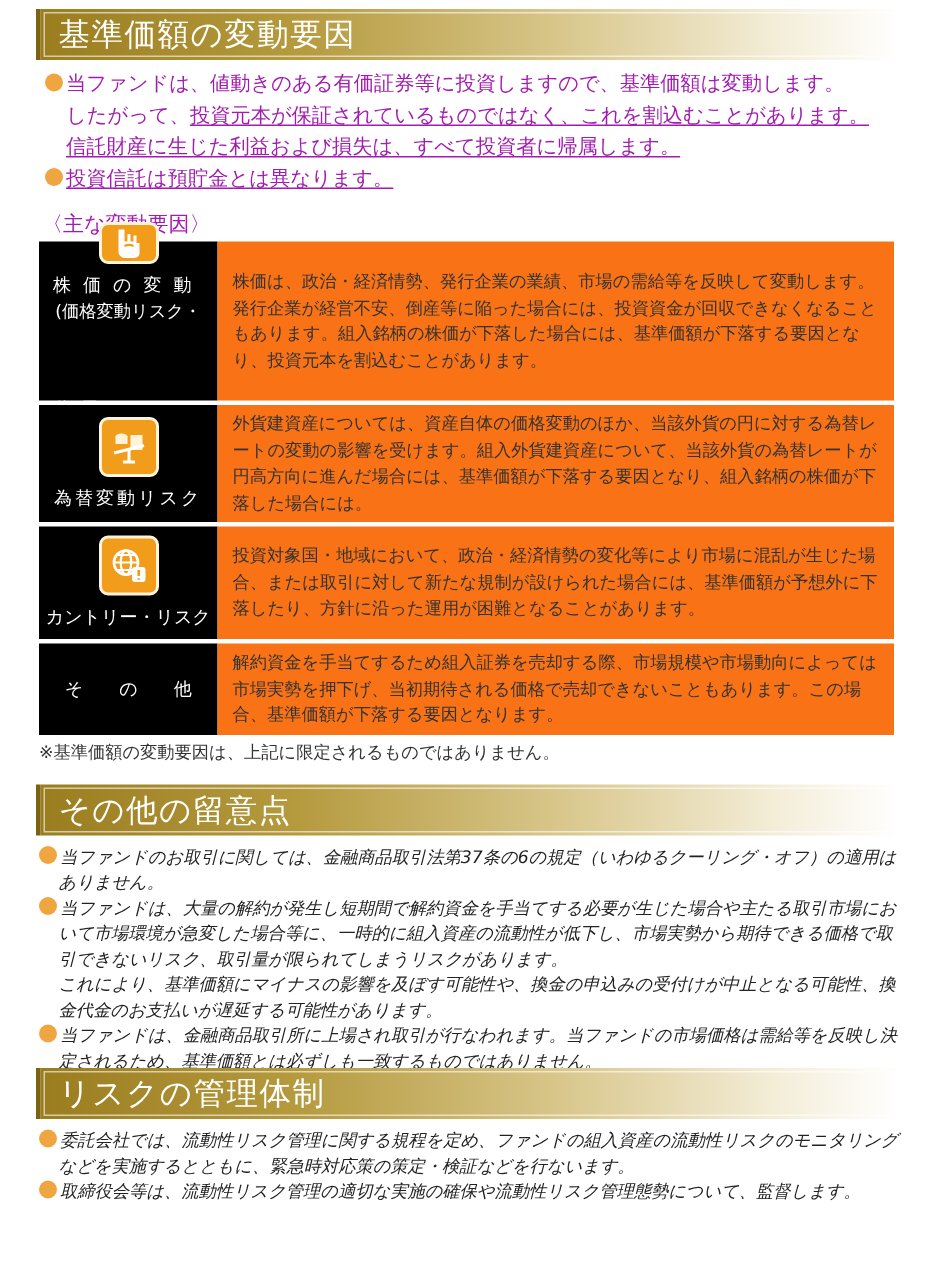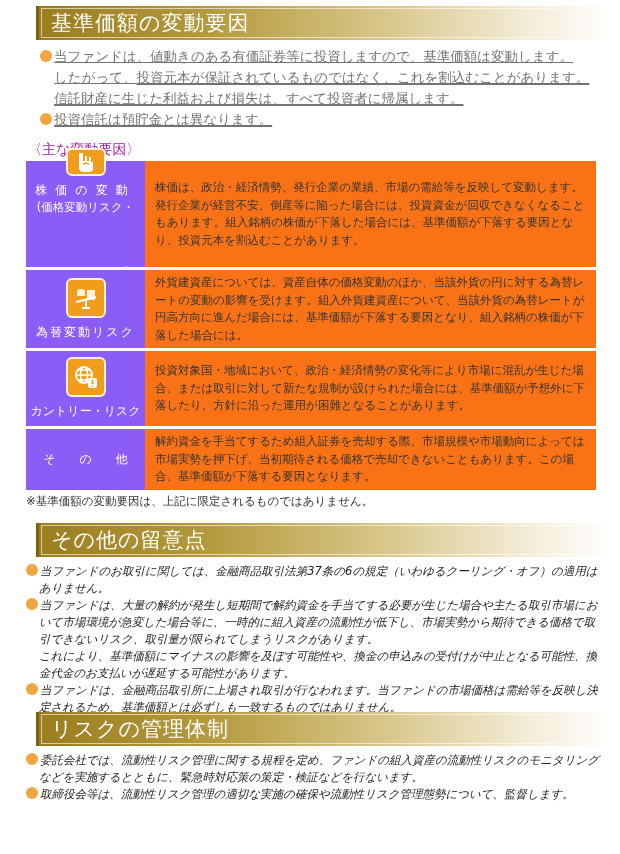--- a/index.html
+++ b/index.html
@@ -1,27 +1,27 @@
 <!DOCTYPE html>
 <html><head>
 <meta charset="utf-8">
 <style>
   html,body{margin:0;padding:0;background:#ffffff;}
   body{width:620px;height:854px;position:relative;overflow:hidden;font-family:"DejaVu Sans","Liberation Sans",sans-serif;color:#333;}
   .hdr{position:absolute;left:24px;width:576px;height:34px;
     background:linear-gradient(90deg,#9a7d1f 0%,#b59a3e 30%,#d8c68a 60%,#f3ecd6 85%,#ffffff 100%);
-    border-left:3px solid #7a6210;box-sizing:border-box;margin-left:12px;}
+    border-left:3px solid #7a6210;box-sizing:border-box;}
   .hdr::before{content:"";position:absolute;left:2px;right:0;top:2px;bottom:2px;border-top:1px solid rgba(255,255,255,0.6);border-bottom:1px solid rgba(255,255,255,0.6);border-left:1px solid rgba(255,255,255,0.6);}
   .hdr span{position:absolute;left:12px;top:3px;font-size:21px;color:#fff;letter-spacing:1px;}
-  .bullet{position:absolute;left:40px;font-size:13.5px;line-height:21px;color:#737373;text-decoration:underline;}
+  .bullet{position:absolute;left:30px;font-size:13.5px;line-height:21px;color:#a21caf;}
   .dot{display:inline-block;width:12px;height:12px;border-radius:50%;background:#f0a640;margin-right:2px;vertical-align:-1px;}
   .u{text-decoration:underline;text-underline-offset:2px;}
   .sub{position:absolute;left:28px;top:141px;font-size:14px;color:#a21caf;}
   .row{position:absolute;left:26px;width:570px;display:flex;}
-  .lab{width:119px;background:#8b5cf6;color:#fff;display:flex;flex-direction:column;align-items:center;justify-content:center;font-size:12px;text-align:center;line-height:17px;}
+  .lab{width:119px;background:#000000;color:#fff;display:flex;flex-direction:column;align-items:center;justify-content:center;font-size:12px;text-align:center;line-height:17px;}
   .txt{flex:1;background:#f97316;font-size:11.5px;line-height:17.5px;color:#333;padding:0 10px;display:flex;align-items:center;}
   .icon{width:36px;height:36px;border-radius:6px;background:#f29c1c;border:2px solid #fff3d9;margin-bottom:6px;display:flex;align-items:center;justify-content:center;}
   .note{position:absolute;left:26px;top:494px;font-size:11.5px;color:#333;}
   .p2{position:absolute;left:26px;width:574px;font-size:11.5px;line-height:17px;color:#222;}
   .indent{padding-left:13px;font-style:italic;}
 </style>
 </head>
 <body>
 
 <div class="hdr" style="top:6px;">

